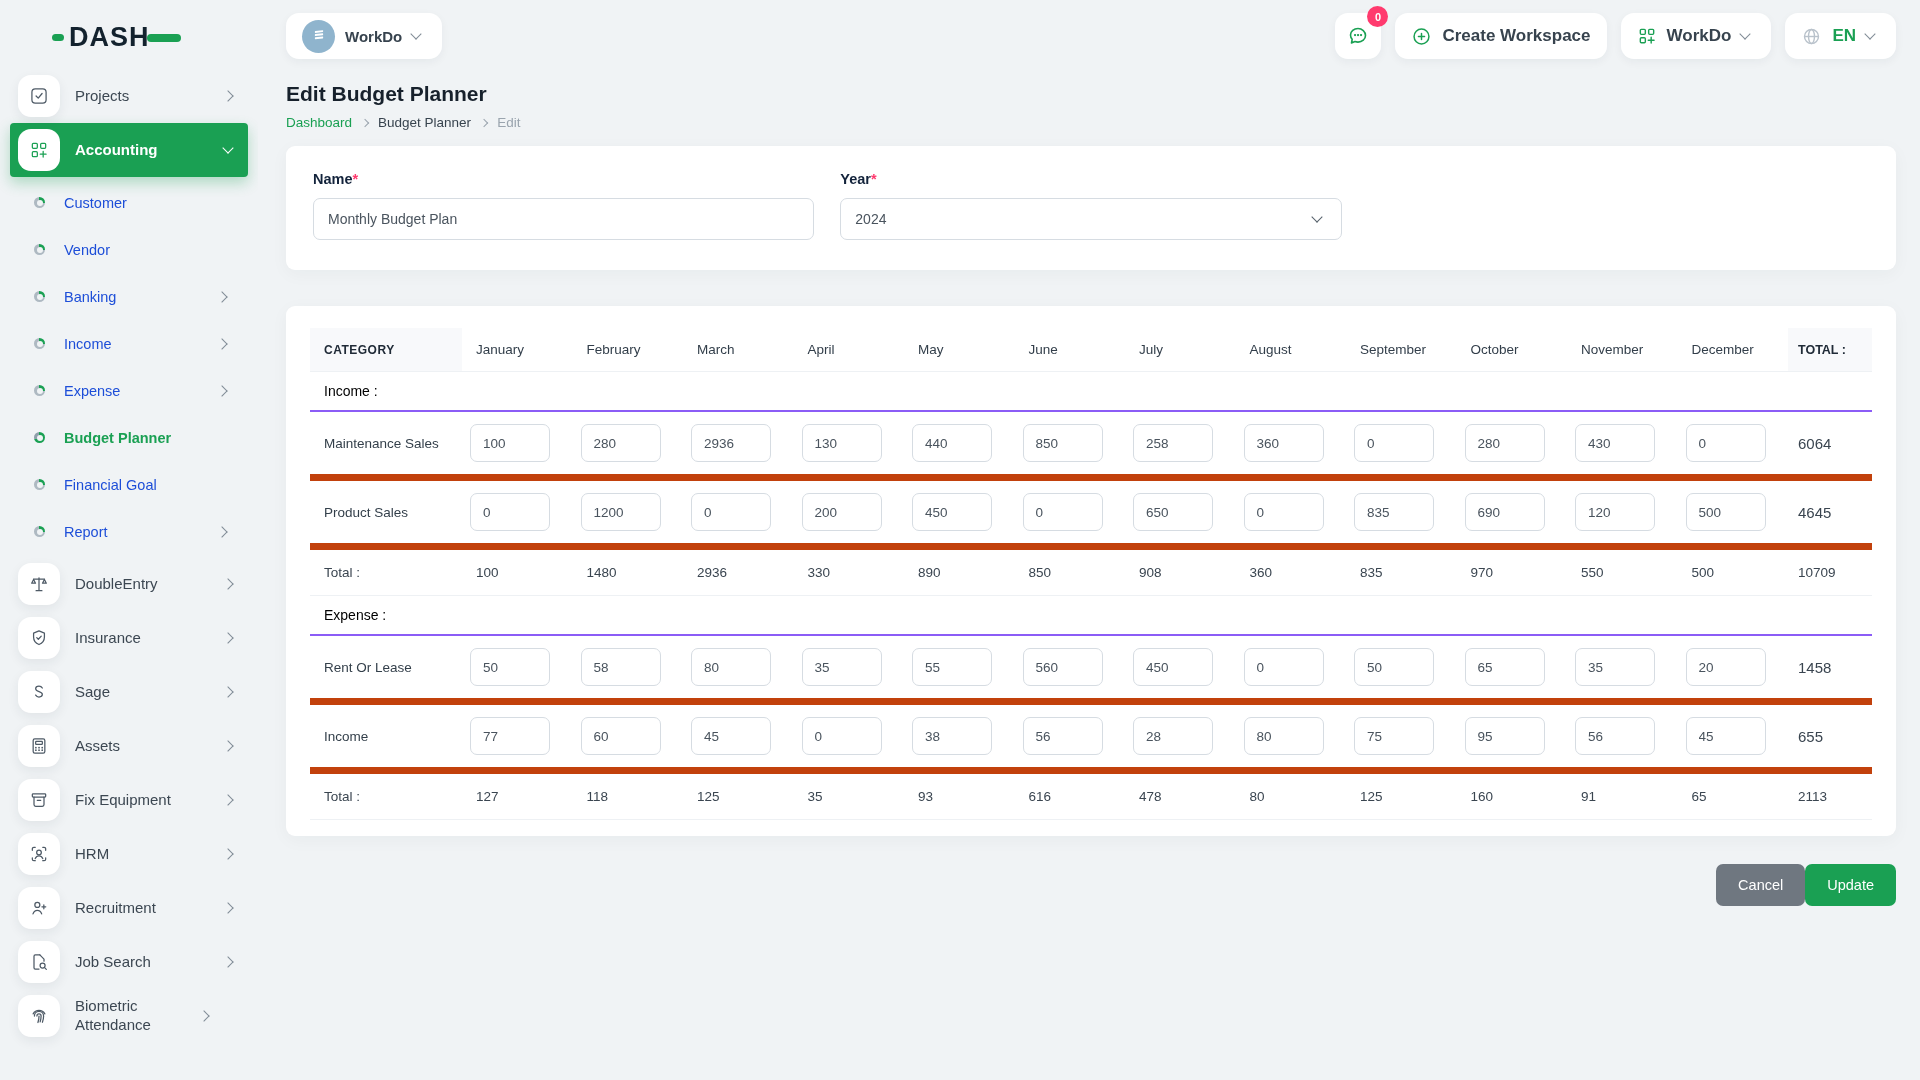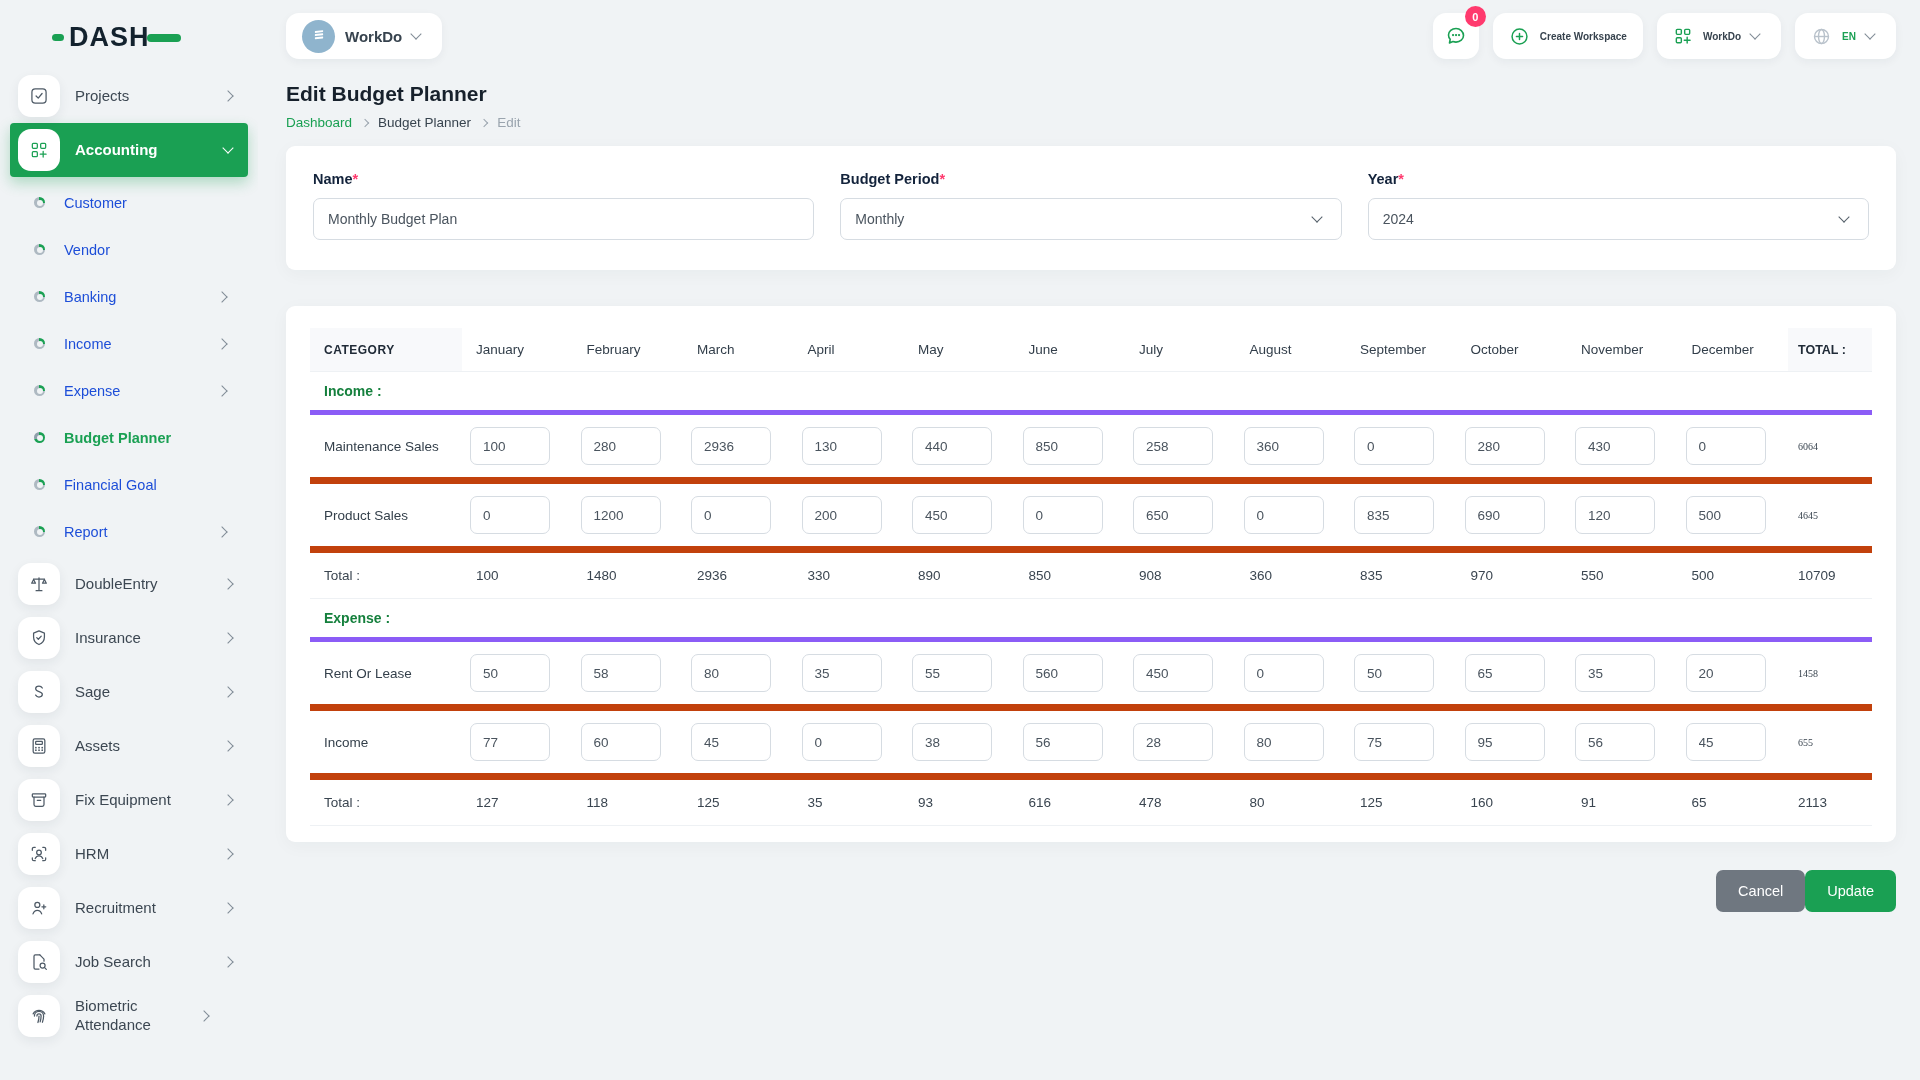--- a/index.html
+++ b/index.html
@@ -51,21 +51,21 @@
     padding: 0 16px; gap: 10px; box-shadow: 0 3px 10px rgba(25,40,60,.05); cursor: pointer; }
   .ws-avatar { width: 33px; height: 33px; border-radius: 50%; background: #8fb4cd; display: flex;
     align-items: center; justify-content: center; }
   .ws-name { font-size: 15px; font-weight: 600; color: #37434e; }
   .topbar-right { display: flex; align-items: center; gap: 14px; }
   .icon-btn { position: relative; width: 46px; height: 46px; border-radius: 13px; background: #fff;
     box-shadow: 0 3px 10px rgba(25,40,60,.05); display: flex; align-items: center; justify-content: center; cursor: pointer; }
   .badge { position: absolute; top: -7px; right: -7px; min-width: 21px; height: 21px; border-radius: 50%;
     background: #ff3a6e; color: #fff; font-size: 11px; font-weight: 700; display: flex; align-items: center;
     justify-content: center; }
-  .pill-label { font-size: 10px; font-weight: 600; color: #37434e; }
+  .pill-label { font-size: 17px; font-weight: 600; color: #37434e; }
   .pill-label.green { color: #1aa053; }
 
   .page-head { margin-top: 10px; }
   .page-title { font-size: 21px; font-weight: 700; color: #17212c; }
   .breadcrumb { display: flex; align-items: center; gap: 10px; margin-top: 9px; font-size: 13.5px; }
   .bc-link { color: #1aa053; cursor: pointer; }
   .bc-mid { color: #37434e; cursor: pointer; }
   .bc-cur { color: #9aa4ae; }
   .bc-sep { width: 6px; height: 6px; border-right: 1.6px solid #9aa4ae; border-bottom: 1.6px solid #9aa4ae;
     transform: rotate(-45deg); }
@@ -83,28 +83,28 @@
 
   .table-card { margin-top: 36px; padding: 22px 24px 16px; }
   table { width: 100%; border-collapse: collapse; }
   th, td { text-align: left; }
   thead tr { border-bottom: 1px solid #eef1f4; }
   th.cat-head { background: #f8f9fb; font-size: 12px; font-weight: 700; letter-spacing: .5px;
     color: #202b37; padding: 14px 14px; width: 152px; }
   th.month-head { font-size: 13.5px; font-weight: 400; color: #323e4a; padding: 14px 6px 14px 14px; }
   th.total-head { background: #f8f9fb; font-size: 12.5px; font-weight: 700; color: #202b37;
     padding: 14px 10px; width: 84px; }
-  tr.section-row td { font-size: 14px; font-weight: 700; color: #15803d; padding: 11px 14px;
-    border-bottom: 5px solid #8b5cf6; }
+  tr.section-row td { font-size: 14px; font-weight: 400; color: #000000; padding: 11px 14px;
+    border-bottom: 2px solid #8b5cf6; }
   tr.data-row td { padding: 12px 6px; border-bottom: 7px solid #c2410c; }
   tr.data-row td.row-label { font-size: 13.5px; color: #333f4a; padding-left: 14px; }
   .cell-input { width: 80px; height: 38px; border: 1px solid #d6dce2; border-radius: 7px;
     font-size: 13.5px; color: #4a545e; padding: 0 12px; margin-left: 2px;
     font-family: "Liberation Sans","DejaVu Sans",sans-serif; }
-  tr.data-row td.row-total { font-size: 10px; color: #3a4550; padding-left: 10px; font-family: Liberation Serif, serif; }
+  tr.data-row td.row-total { font-size: 15px; color: #3a4550; padding-left: 10px; }
   tr.totals-row td { padding: 15px 6px 15px 14px; font-size: 13.5px; color: #3a4550;
     border-bottom: 1px solid #eef1f4; }
   tr.totals-row td.row-total { padding-left: 10px; }
 
   .actions { display: flex; justify-content: flex-end; margin-top: 28px; }
   .btn { border: none; border-radius: 7px; height: 42px; padding: 0 22px; font-size: 14.5px;
     font-weight: 500; cursor: pointer; color: #fff; font-family: "Liberation Sans","DejaVu Sans",sans-serif; }
   .btn-cancel { background: #6f7780; }
   .btn-update { background: #1aa053; }
 </style>
@@ -359,27 +359,20 @@
         <span class="bc-mid">Budget Planner</span>
         <span class="bc-sep"></span>
         <span class="bc-cur">Edit</span>
       </div>
     </div>
 
     <div class="card form-card">
       <div>
         <div class="field-label"><span>Name</span><span class="req">*</span></div>
         <input class="text-input" type="text" value="Monthly Budget Plan" style="">
-      </div>
-      <div>
-        <div class="field-label"><span>Budget Period</span><span class="req">*</span></div>
-        <div class="select">
-          <span>Monthly</span>
-          <span class="chev down"></span>
-        </div>
       </div>
       <div>
         <div class="field-label"><span>Year</span><span class="req">*</span></div>
         <div class="select">
           <span>2024</span>
           <span class="chev down"></span>
         </div>
       </div>
     </div>
 

